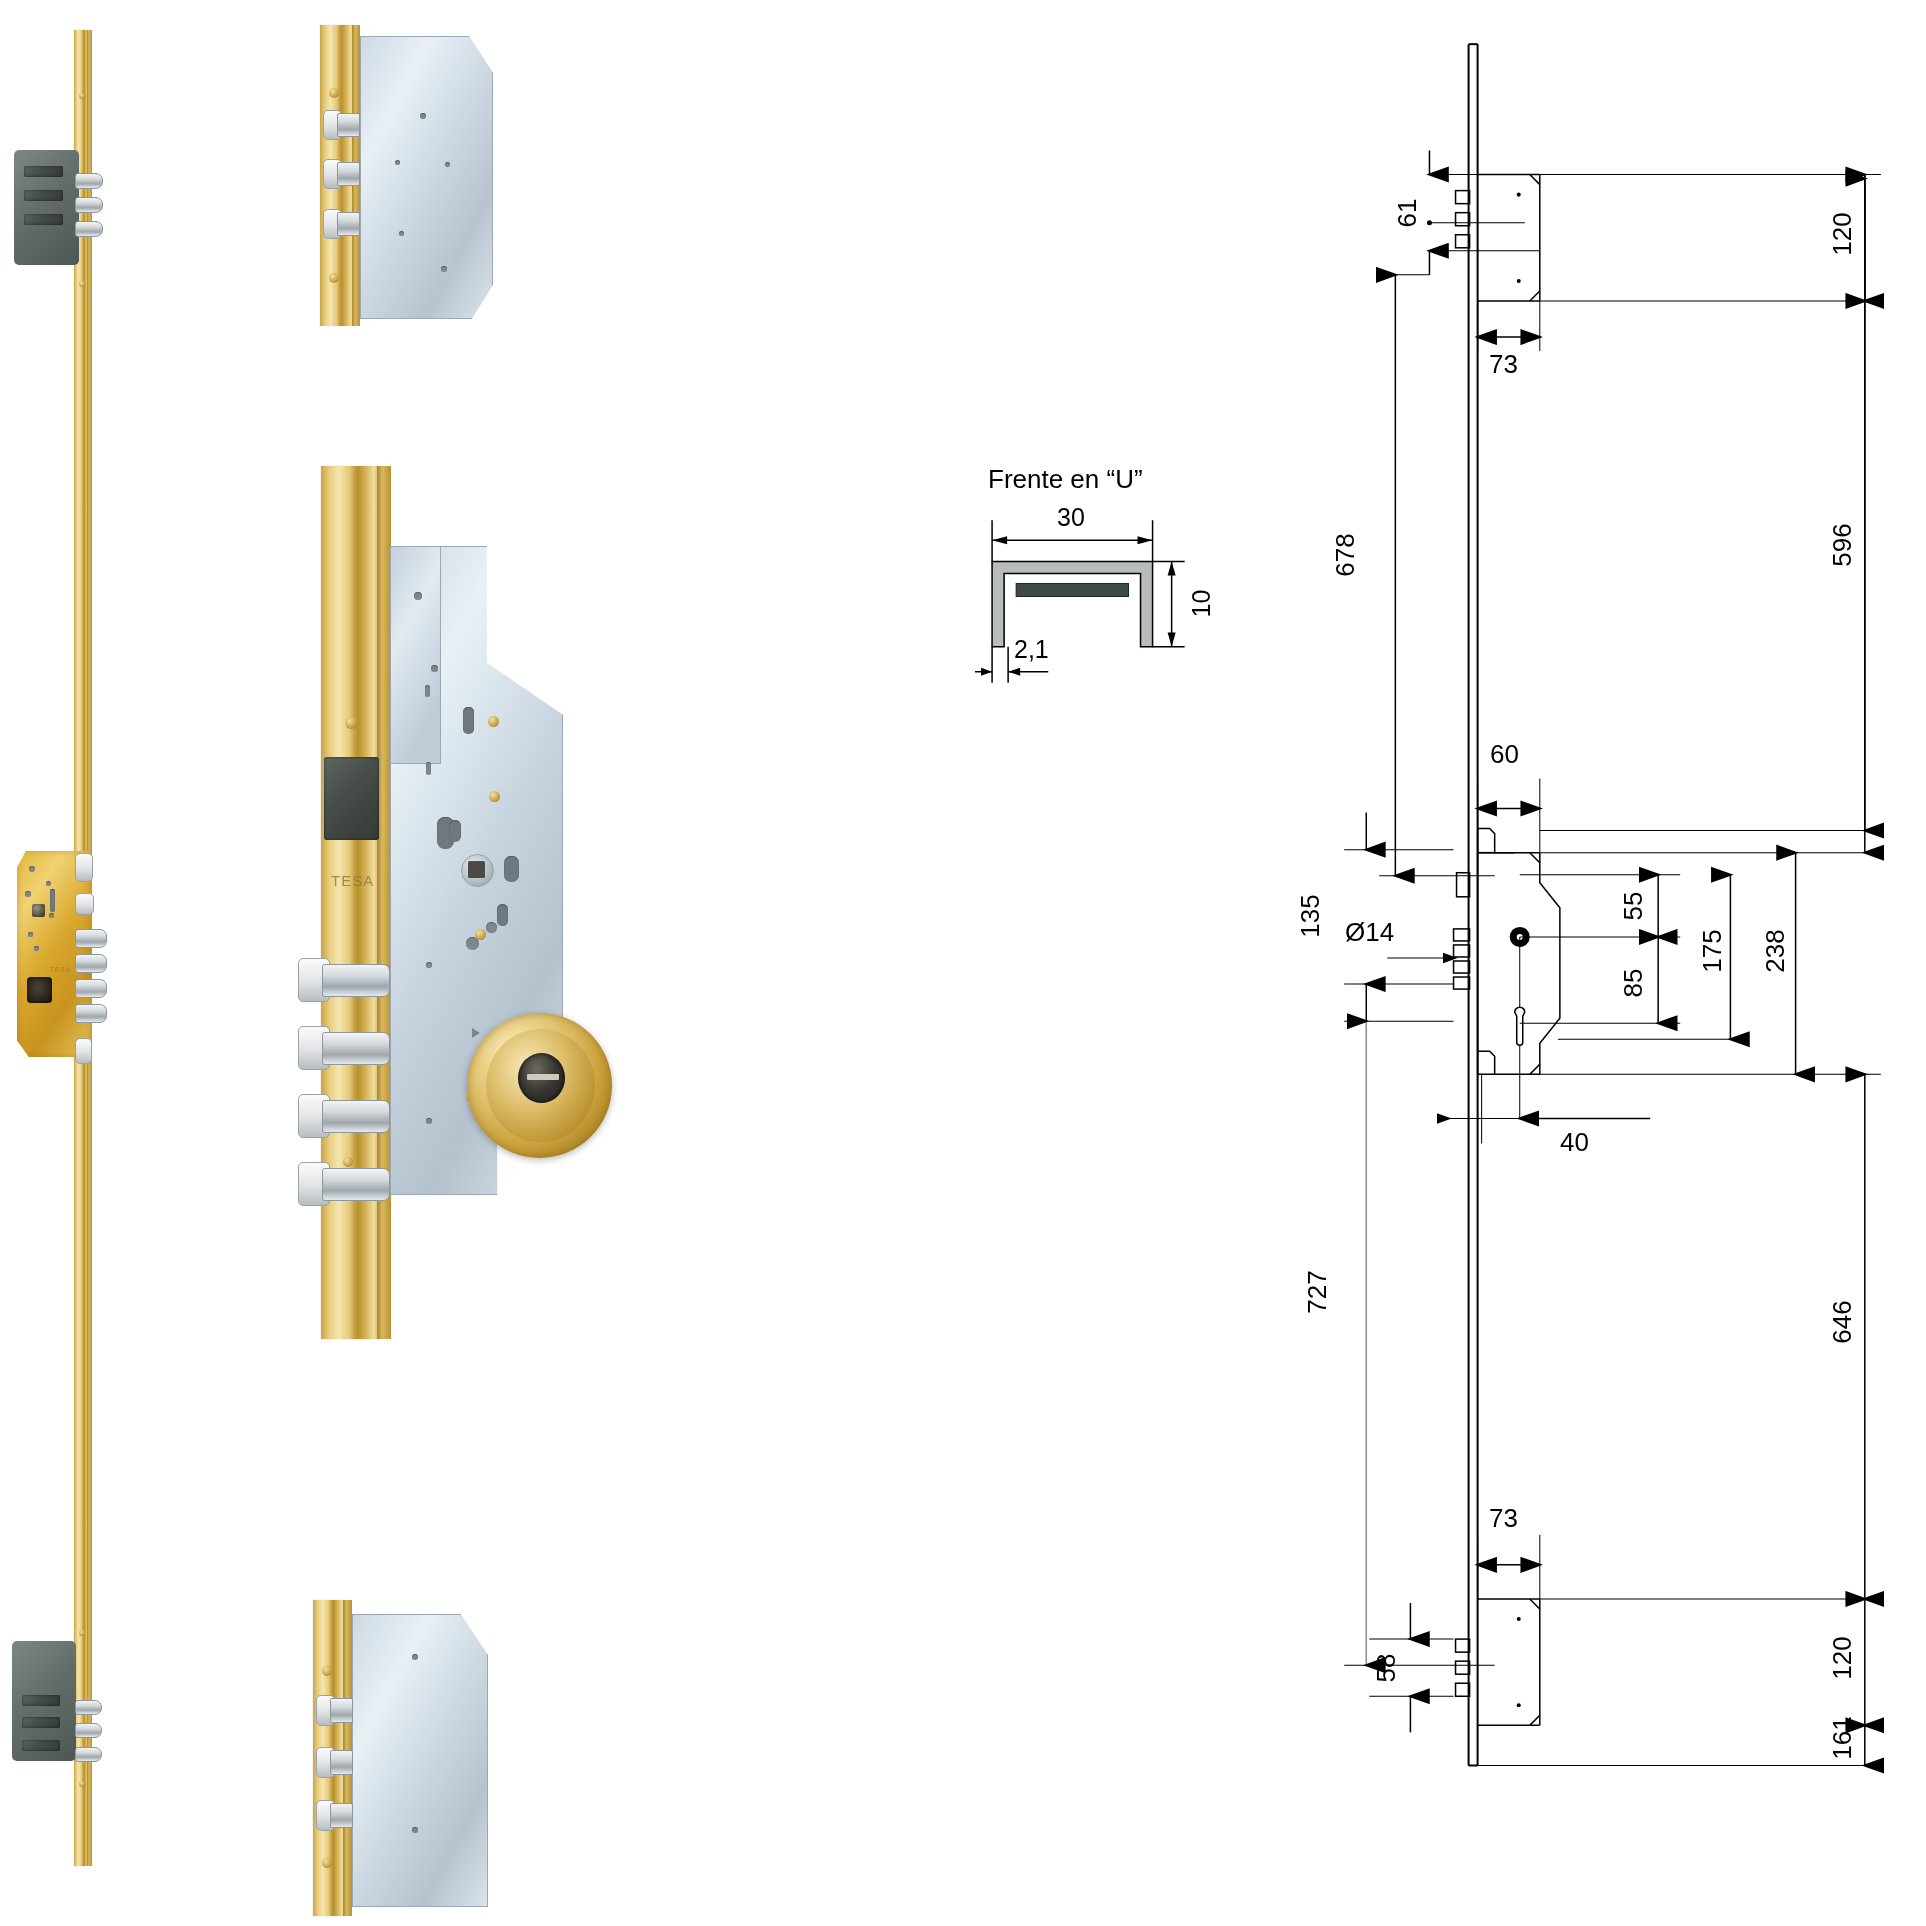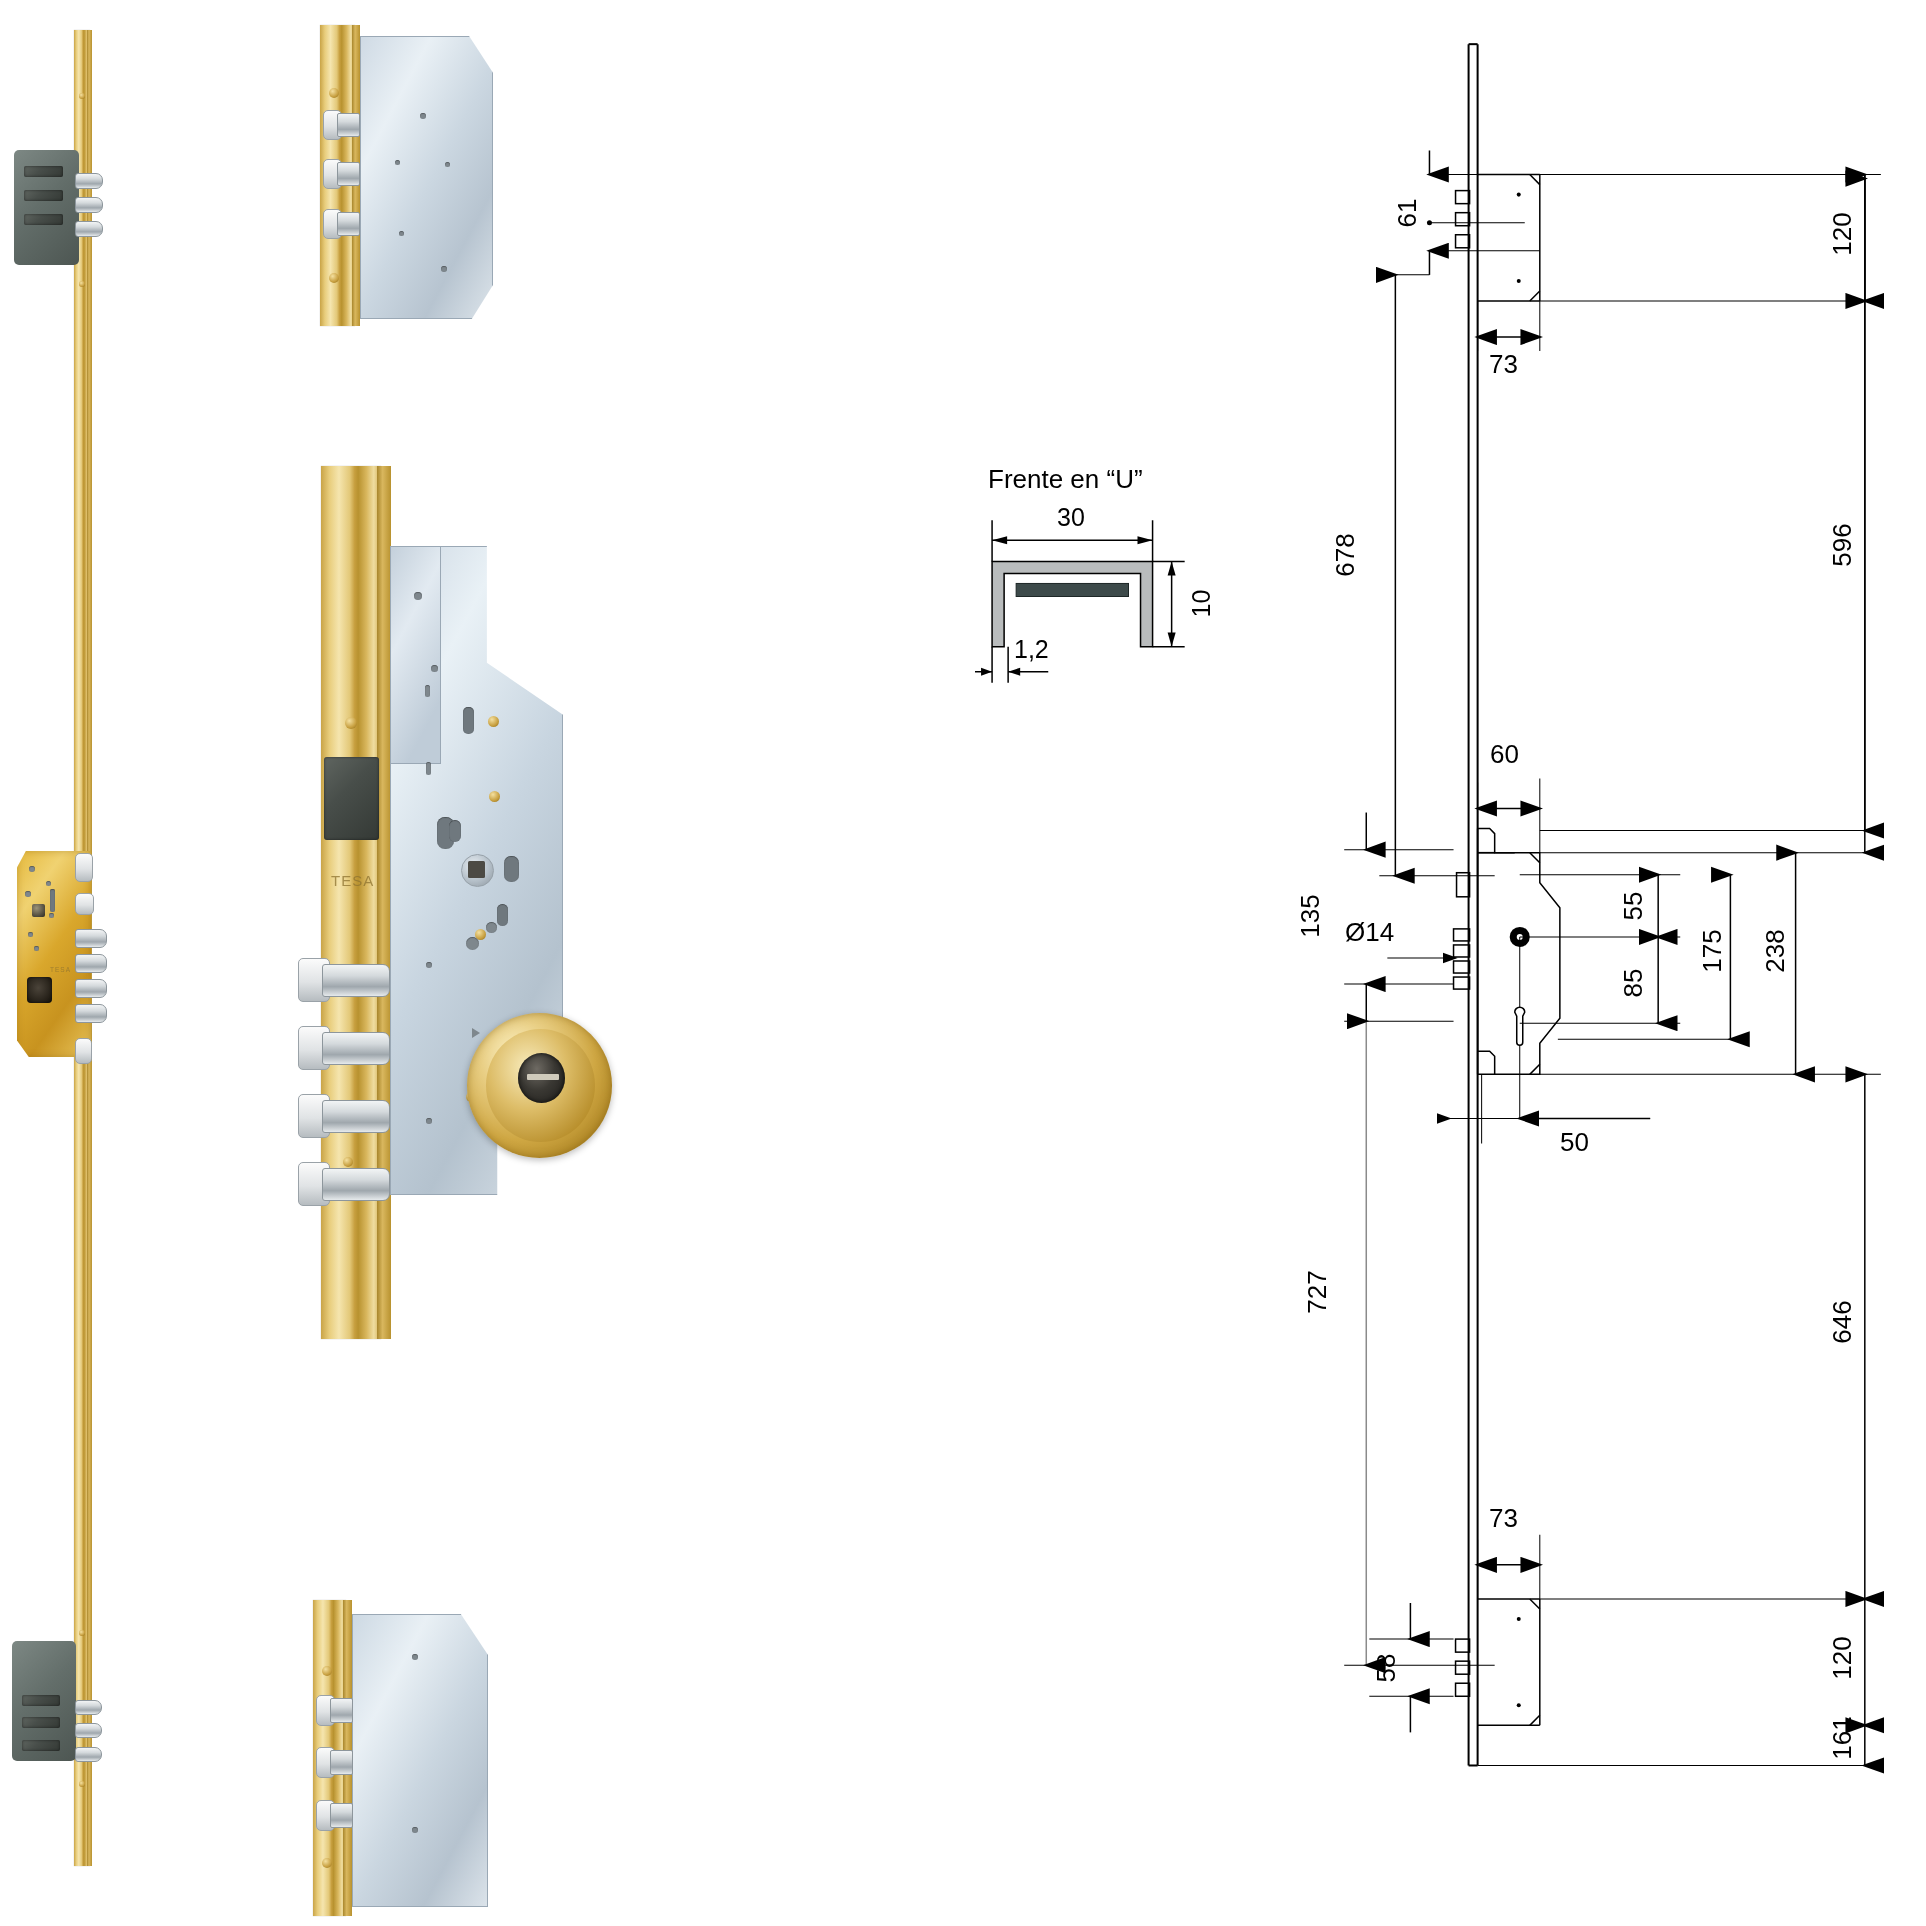--- a/index.html
+++ b/index.html
@@ -284,21 +284,21 @@
       </g>
 
       <g>
         <path d="M48,190 L368,190 L368,360 L344,360 L344,214 L72,214 L72,360 L48,360 Z" fill="#b9bcbd" stroke="#000" stroke-width="3"></path>
         <rect x="96" y="234" width="224" height="26" fill="#3d4a4a" stroke="#1d2626" stroke-width="2"></rect>
       </g>
     </svg>
 
     <div class="dimtext" style="left:89px;top:39px;font-size:25px;">30</div>
     <div class="dimtext rot90" style="left:220px;top:125px;font-size:25px;">10</div>
-    <div class="dimtext" style="left:46px;top:171px;font-size:25px;">1,2</div>
+    <div class="dimtext" style="left:46px;top:171px;font-size:25px;">2,1</div>
   </div>
 
   <div class="abs" style="left:1279px;top:0px;width:647px;height:1926px;">
 
     <svg width="647" height="1926" viewBox="0 0 1290 3840">
       <defs>
         <marker id="ahU" viewBox="0 0 10 14" refX="5" refY="2" markerWidth="11" markerHeight="15" orient="auto">
           <polygon points="5,0 10,14 0,14" fill="#000"></polygon>
         </marker>
         <marker id="ahD" viewBox="0 0 10 14" refX="5" refY="12" markerWidth="11" markerHeight="15" orient="auto">
@@ -464,21 +464,21 @@
     <div class="dimtext" style="left:66px;top:919px;font-size:26px;">Ø14</div>
 
     <div class="dimtext rot90" style="left:340px;top:893px;font-size:26px;">55</div>
 
     <div class="dimtext rot90" style="left:340px;top:970px;font-size:26px;">85</div>
 
     <div class="dimtext rot90" style="left:411px;top:938px;font-size:26px;">175</div>
 
     <div class="dimtext rot90" style="left:474px;top:938px;font-size:26px;">238</div>
 
-    <div class="dimtext" style="left:281px;top:1129px;font-size:26px;">50</div>
+    <div class="dimtext" style="left:281px;top:1129px;font-size:26px;">40</div>
 
     <div class="dimtext rot90" style="left:16px;top:1279px;font-size:26px;">727</div>
 
     <div class="dimtext rot90" style="left:541px;top:1309px;font-size:26px;">646</div>
 
     <div class="dimtext" style="left:210px;top:1505px;font-size:26px;">73</div>
 
     <div class="dimtext rot90" style="left:93px;top:1655px;font-size:26px;">58</div>
 
     <div class="dimtext rot90" style="left:541px;top:1645px;font-size:26px;">120</div>

